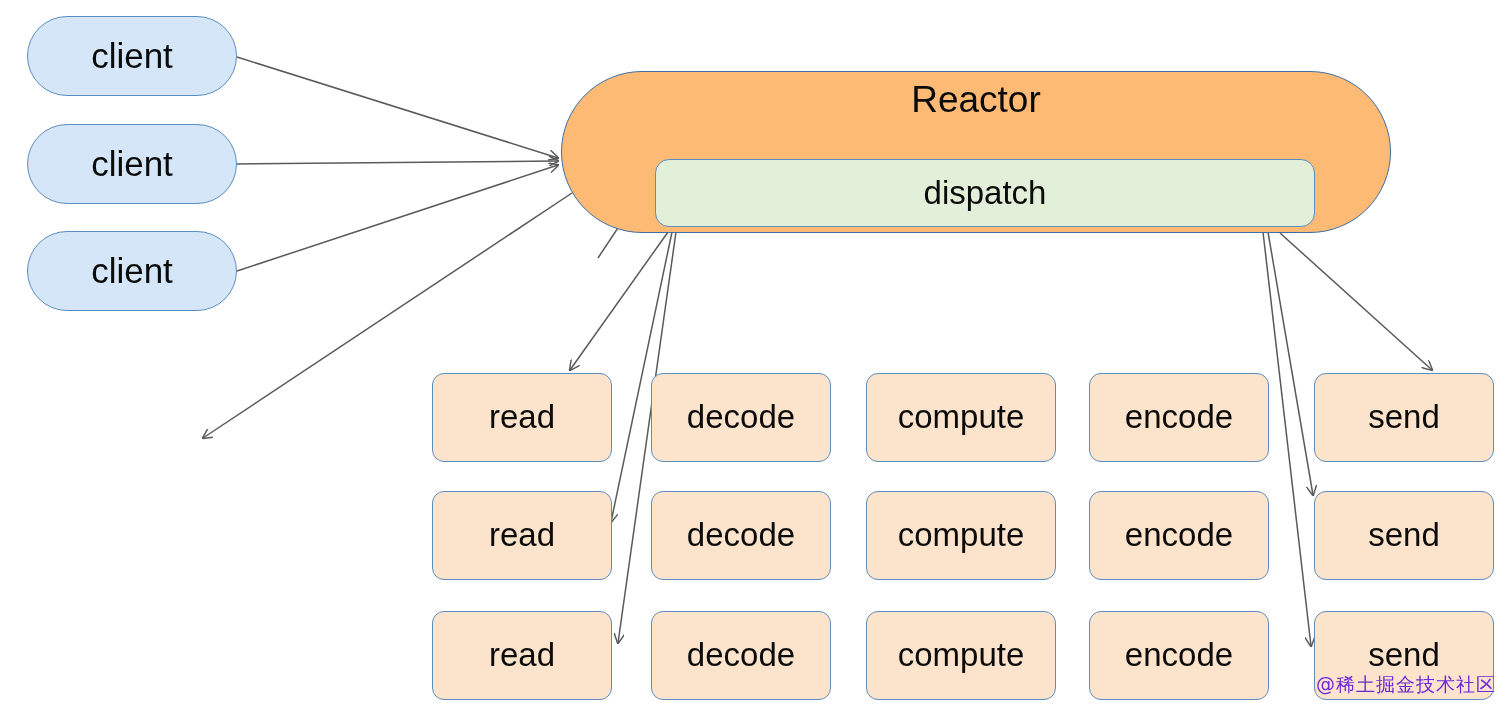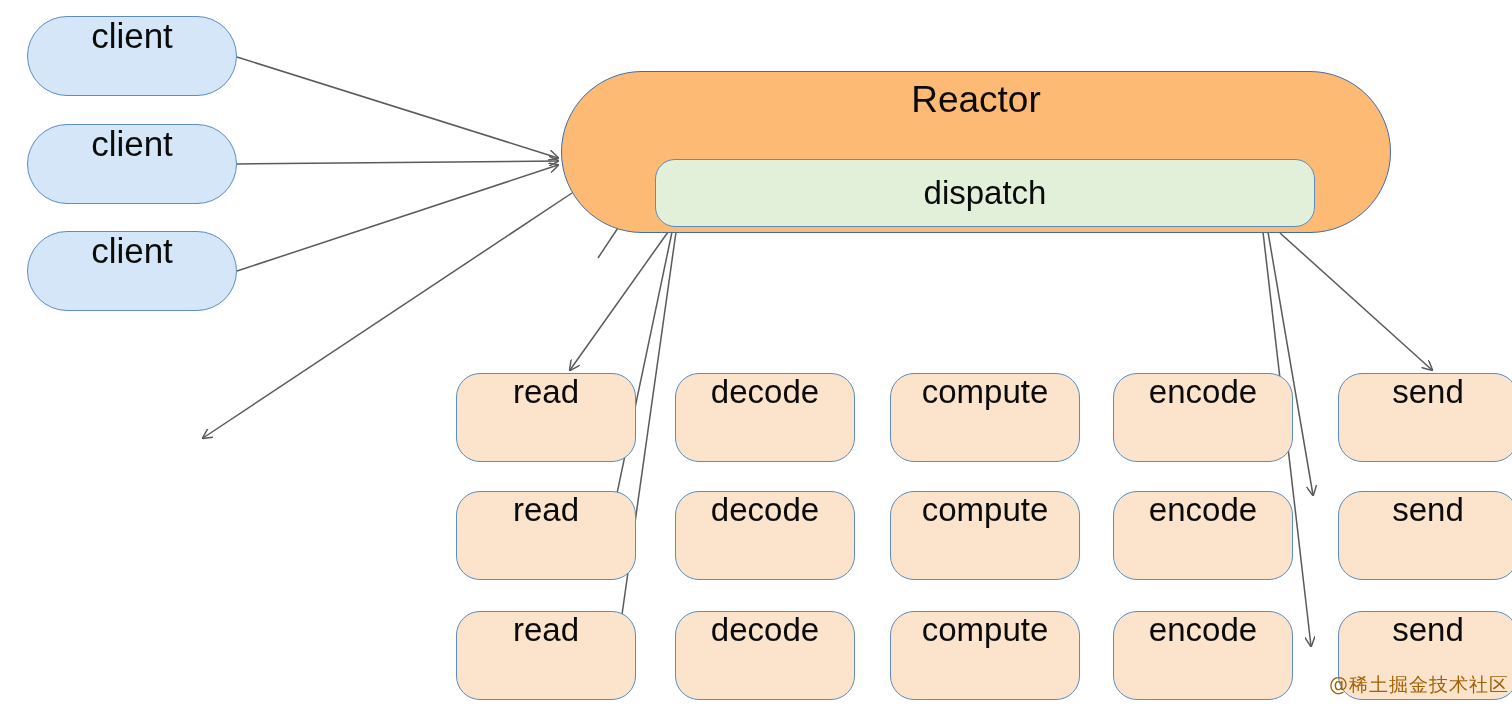--- a/index.html
+++ b/index.html
@@ -22,20 +22,21 @@
     left: 0;
     top: 0;
     width: 1512px;
     height: 722px;
     pointer-events: none;
   }
   .node {
     position: absolute;
     box-sizing: border-box;
     display: flex;
+    align-items: center;
     justify-content: center;
     color: #0b0b0b;
     text-align: center;
     line-height: 1.1;
     white-space: nowrap;
   }
   .client-node {
     width: 210px;
     height: 80px;
     border: 1.6px solid #5b8dc0;
@@ -72,48 +73,46 @@
     font-size: 37px;
     color: #0b0b0b;
   }
   .dispatch-node {
     position: absolute;
     left: 93px;
     top: 87px;
     width: 660px;
     height: 68px;
     border: 1.6px solid #5b8dc0;
-    border-radius: 20px;
+    border-radius: 14px;
     background: #e2efd9;
     display: flex;
     align-items: center;
     justify-content: center;
     font-size: 33px;
     color: #0b0b0b;
     box-sizing: border-box;
   }
   .stage-node {
     width: 180px;
     height: 89px;
     border: 1.6px solid #5b8dc0;
-    border-radius: 24px;
+    border-radius: 12px;
     background: #fce3cc;
     font-size: 33px;
-    margin-left: 24px;
   }
   .watermark {
     position: absolute;
     left: 1316px;
     top: 672px;
     font-size: 19px;
-    color: #a16207;
+    color: #6d28d9;
     letter-spacing: 1px;
     white-space: nowrap;
     font-family: "DejaVu Sans", sans-serif;
-    padding-left: 13px;
   }
 </style>
 </head>
 <body>
 
 <div id="canvas">
 
   <svg class="edges" viewBox="0 0 1512 722" xmlns="http://www.w3.org/2000/svg">
     <defs>
       <marker id="arrow" viewBox="0 0 10 10" refX="9" refY="5" markerWidth="7" markerHeight="7" orient="auto-start-reverse">

